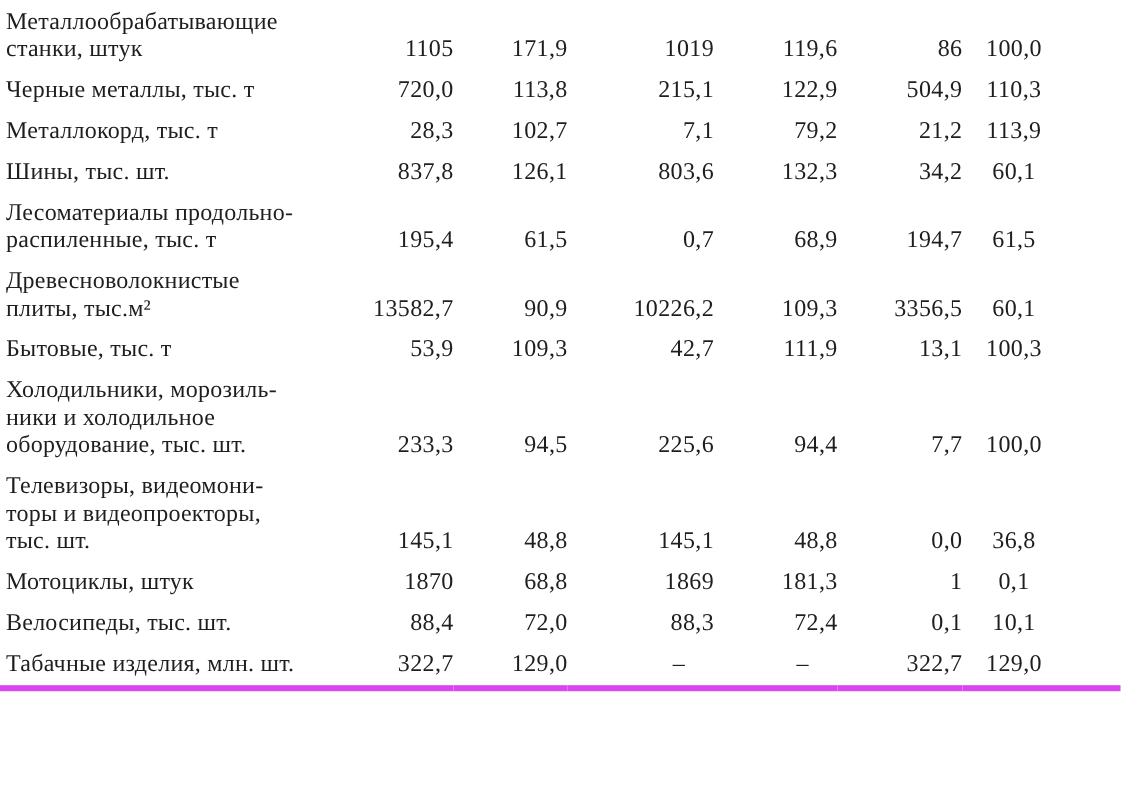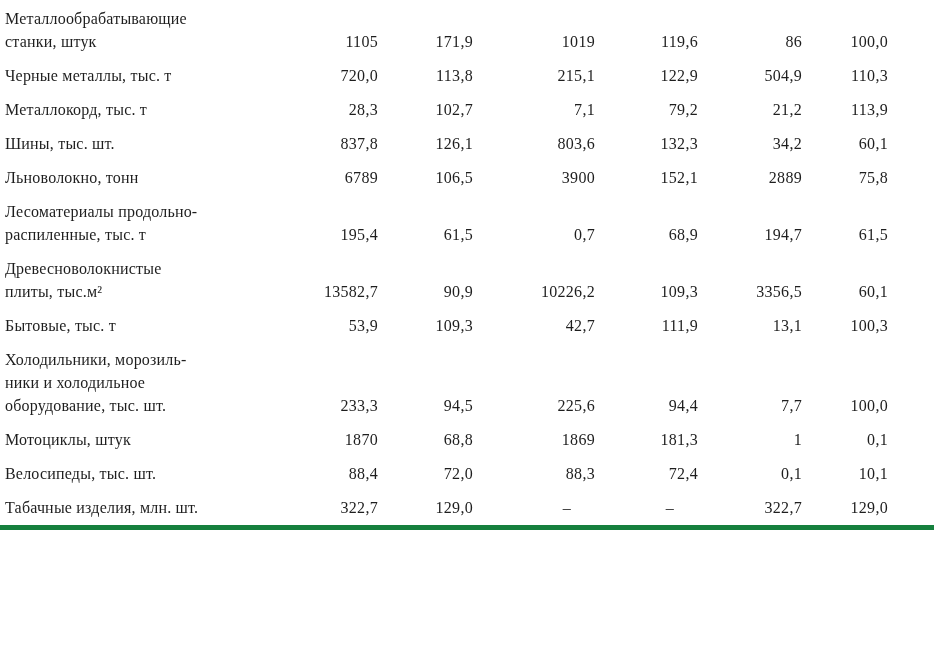--- a/index.html
+++ b/index.html
@@ -15,41 +15,42 @@
     box-sizing: border-box;
     padding-top: 2px;
     overflow: hidden;
     font-family: "Liberation Serif", "DejaVu Serif", serif;
     color: #1e1e1e;
   }
   table.prod-table {
     width: 934px;
     border-collapse: collapse;
     table-layout: fixed;
-    border-bottom: 5px solid #15803d;
-    font-size: 16px;
+    border-bottom: 5px solid #d946ef;
+    font-size: 20px;
     line-height: 23px;
   }
   td {
     vertical-align: bottom;
     padding: 5px 0 6px 0;
     overflow: hidden;
   }
   td.name {
     text-align: left;
     padding-left: 5px;
     white-space: pre-line;
     letter-spacing: 0.2px;
   }
   td.num {
     text-align: right;
     letter-spacing: 0.3px;
   }
   td.num:last-child {
     padding-right: 46px;
+    text-align: center;
   }
   td.num.dash {
     padding-right: 24px;
   }
 </style>
 </head>
 <body>
 
 <div class="page">
   <table class="prod-table">
@@ -94,29 +95,20 @@
         <tr>
     <td class="name">Шины, тыс. шт.</td>
     <td class="num">837,8</td>
     <td class="num">126,1</td>
     <td class="num">803,6</td>
     <td class="num">132,3</td>
     <td class="num">34,2</td>
     <td class="num">60,1</td>
   </tr>
         <tr>
-    <td class="name">Льноволокно, тонн</td>
-    <td class="num">6789</td>
-    <td class="num">106,5</td>
-    <td class="num">3900</td>
-    <td class="num">152,1</td>
-    <td class="num">2889</td>
-    <td class="num">75,8</td>
-  </tr>
-        <tr>
     <td class="name">Лесоматериалы продольно-
 распиленные, тыс. т</td>
     <td class="num">195,4</td>
     <td class="num">61,5</td>
     <td class="num">0,7</td>
     <td class="num">68,9</td>
     <td class="num">194,7</td>
     <td class="num">61,5</td>
   </tr>
         <tr>
@@ -143,20 +135,31 @@
 ники и холодильное
 оборудование, тыс. шт.</td>
     <td class="num">233,3</td>
     <td class="num">94,5</td>
     <td class="num">225,6</td>
     <td class="num">94,4</td>
     <td class="num">7,7</td>
     <td class="num">100,0</td>
   </tr>
         <tr>
+    <td class="name">Телевизоры, видеомони-
+торы и видеопроекторы,
+тыс. шт.</td>
+    <td class="num">145,1</td>
+    <td class="num">48,8</td>
+    <td class="num">145,1</td>
+    <td class="num">48,8</td>
+    <td class="num">0,0</td>
+    <td class="num">36,8</td>
+  </tr>
+        <tr>
     <td class="name">Мотоциклы, штук</td>
     <td class="num">1870</td>
     <td class="num">68,8</td>
     <td class="num">1869</td>
     <td class="num">181,3</td>
     <td class="num">1</td>
     <td class="num">0,1</td>
   </tr>
         <tr>
     <td class="name">Велосипеды, тыс. шт.</td>

